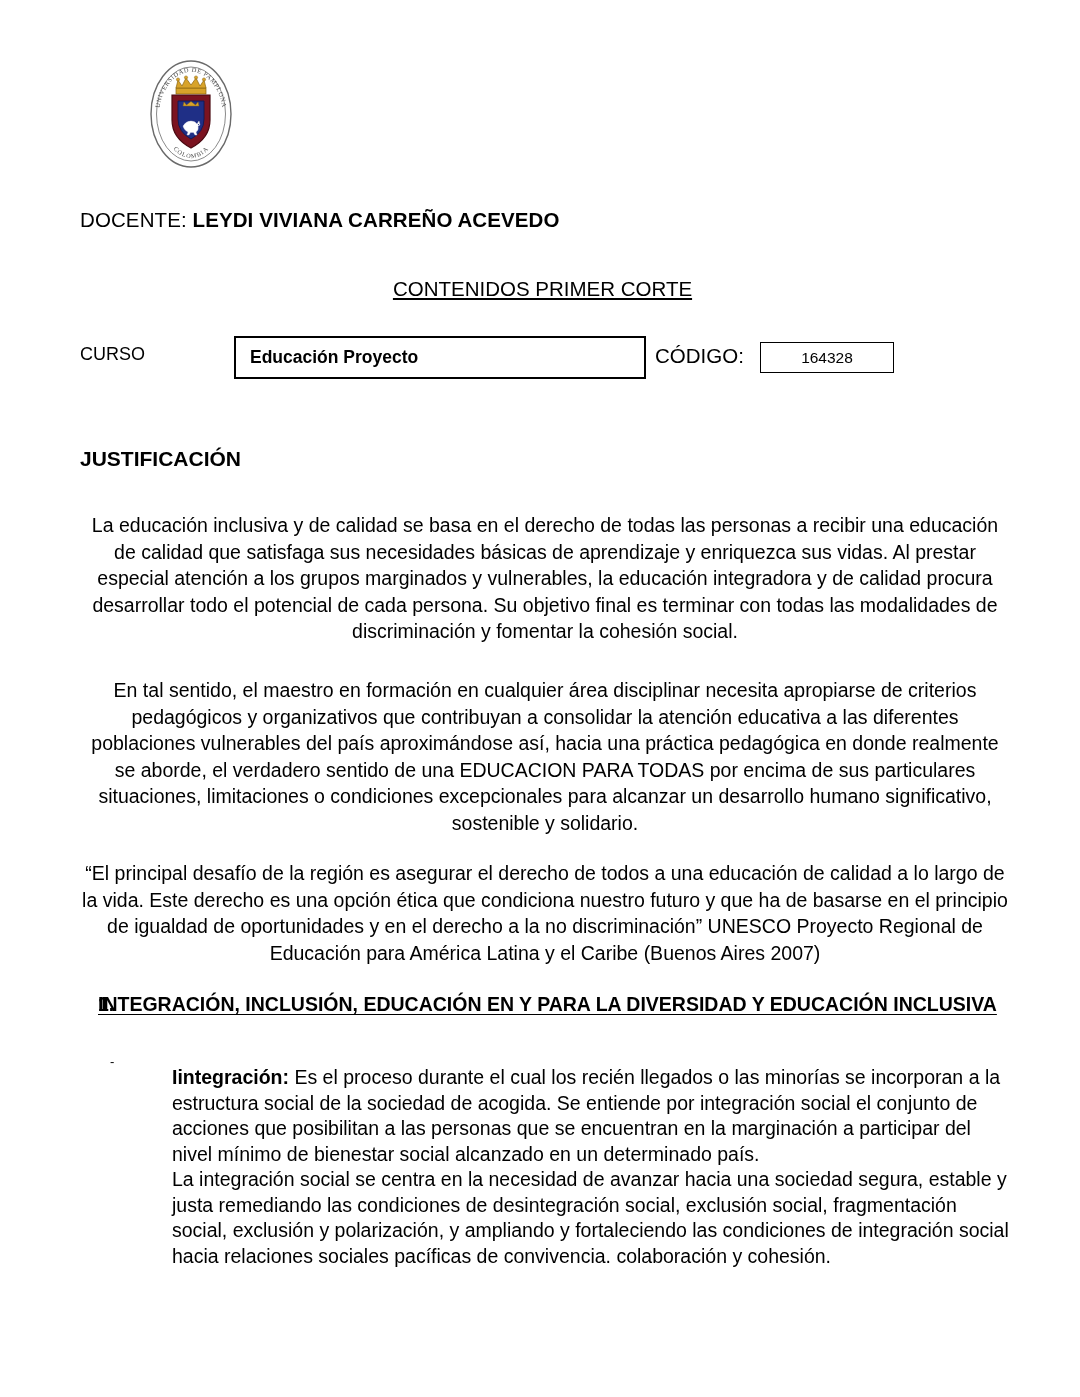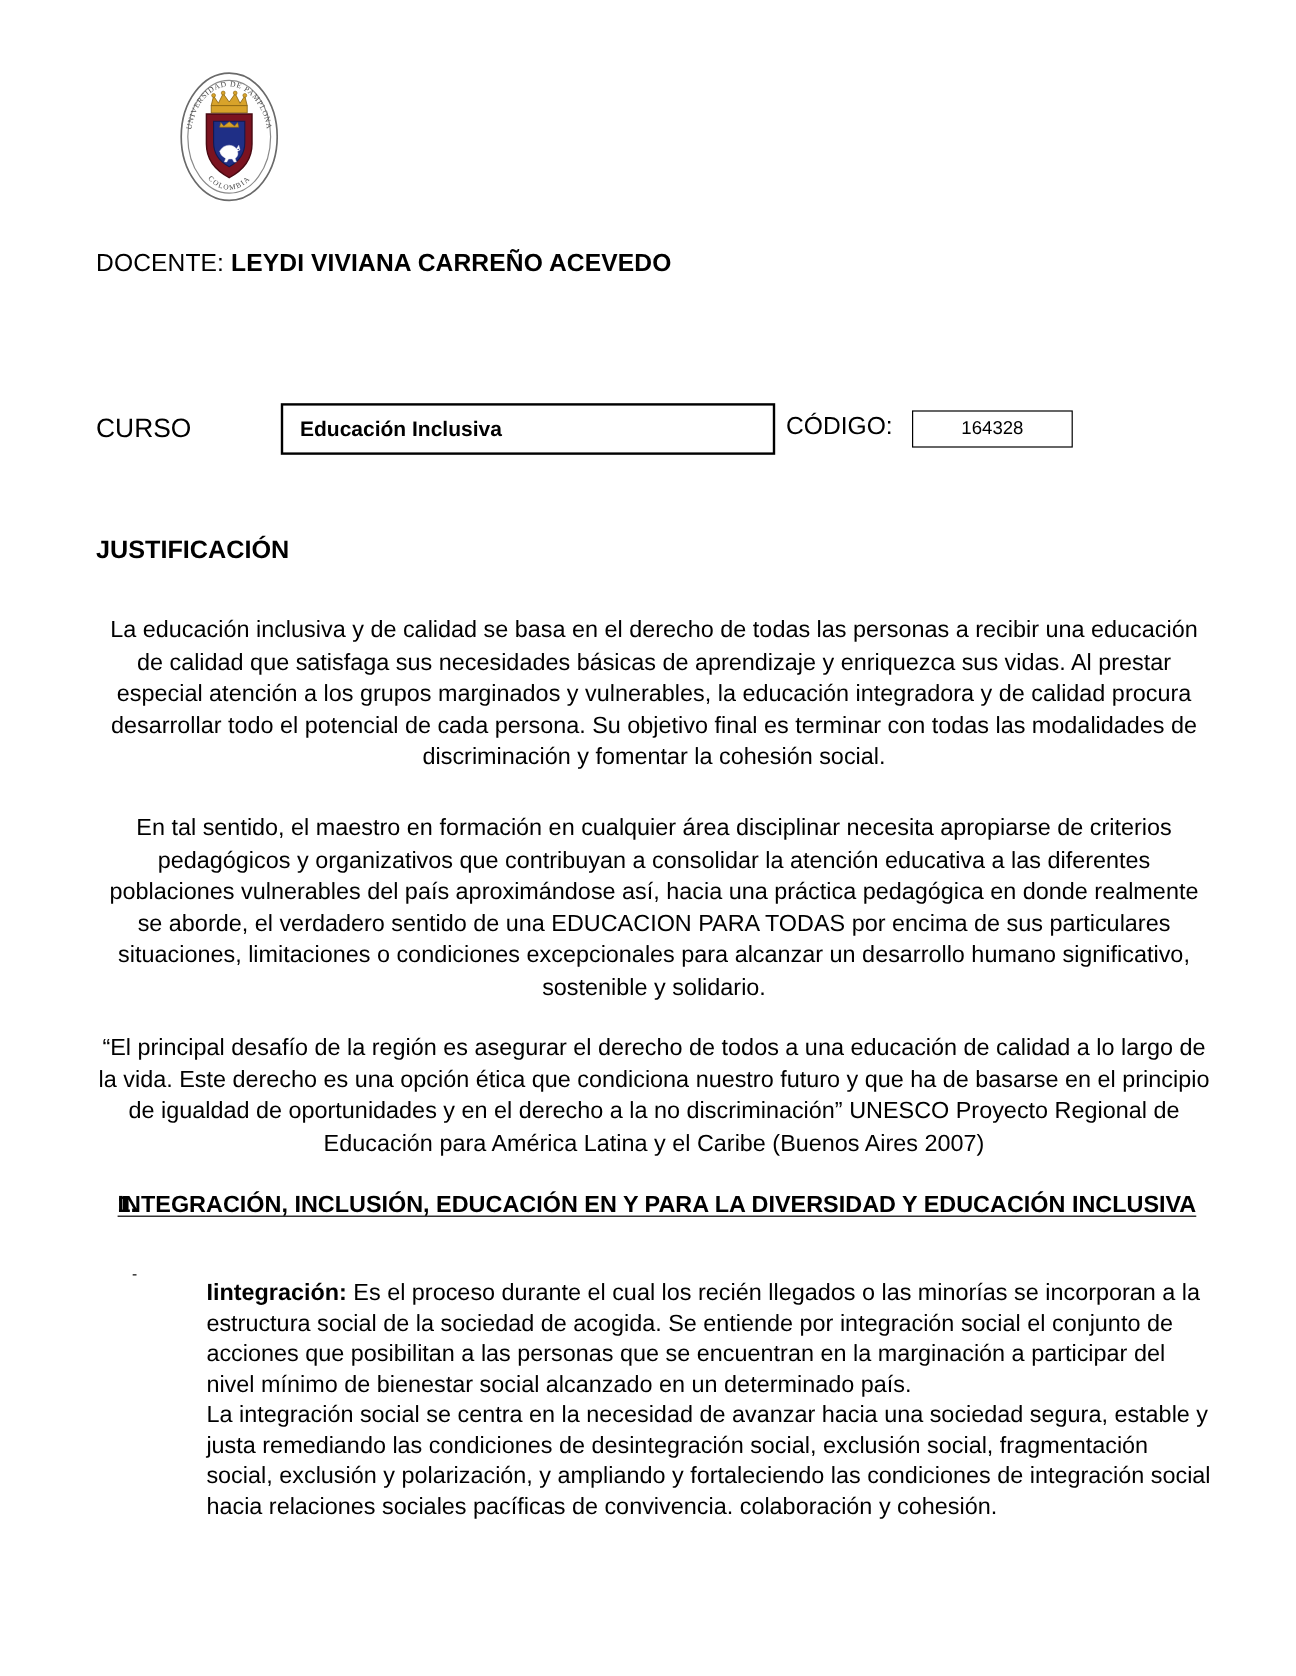--- a/index.html
+++ b/index.html
@@ -59,21 +59,21 @@
     position: absolute;
     left: 80px;
     top: 337px;
     width: 925px;
     height: 44px;
   }
   .curso-label {
     position: absolute;
     left: 0px;
     top: 7px;
-    font-size: 22px;
+    font-size: 18px;
   }
   .curso-box {
     position: absolute;
     left: 154px;
     top: -1px;
     width: 412px;
     height: 43px;
     border: 2px solid #000000;
     box-sizing: border-box;
   }
@@ -208,25 +208,28 @@
       <path d="M35,68 q3,-5 8,-5 q4,0 6,3 l2,-3 l1,4 l-2,1 q1,4 -2,6 l1,3 l-2,0 l-1.5,-2.5 l-3,0 l-1.5,2.5 l-2,0 l1,-3 q-4,-2 -5,-6 z" fill="#ffffff" stroke="#d7d7e8" stroke-width="0.4"></path>
       <circle cx="50.5" cy="66.5" r="0.6" fill="#1f2f86"></circle>
     </svg>
   </div>
 
   <div class="docente-line">
     <span class="docente-label">DOCENTE:</span>
     <span class="docente-name">LEYDI VIVIANA CARREÑO ACEVEDO</span>
   </div>
 
+  <div class="centered-title">
+    <span>CONTENIDOS PRIMER CORTE</span>
+  </div>
 
   <div class="curso-row">
     <div class="curso-label">CURSO</div>
     <div class="curso-box">
-      <div class="curso-box-text">Educación Inclusiva</div>
+      <div class="curso-box-text">Educación Proyecto</div>
     </div>
     <div class="codigo-label">CÓDIGO:</div>
     <div class="codigo-box">
       <div class="codigo-box-text">164328</div>
     </div>
   </div>
 
   <div class="section-heading">JUSTIFICACIÓN</div>
 
   <div class="para p1">La educación inclusiva y de calidad se basa en el derecho de todas las personas a recibir una educación de calidad que satisfaga sus necesidades básicas de aprendizaje y enriquezca sus vidas. Al prestar especial atención a los grupos marginados y vulnerables, la educación integradora y de calidad procura desarrollar todo el potencial de cada persona. Su objetivo final es terminar con todas las modalidades de discriminación y fomentar la cohesión social.</div>

